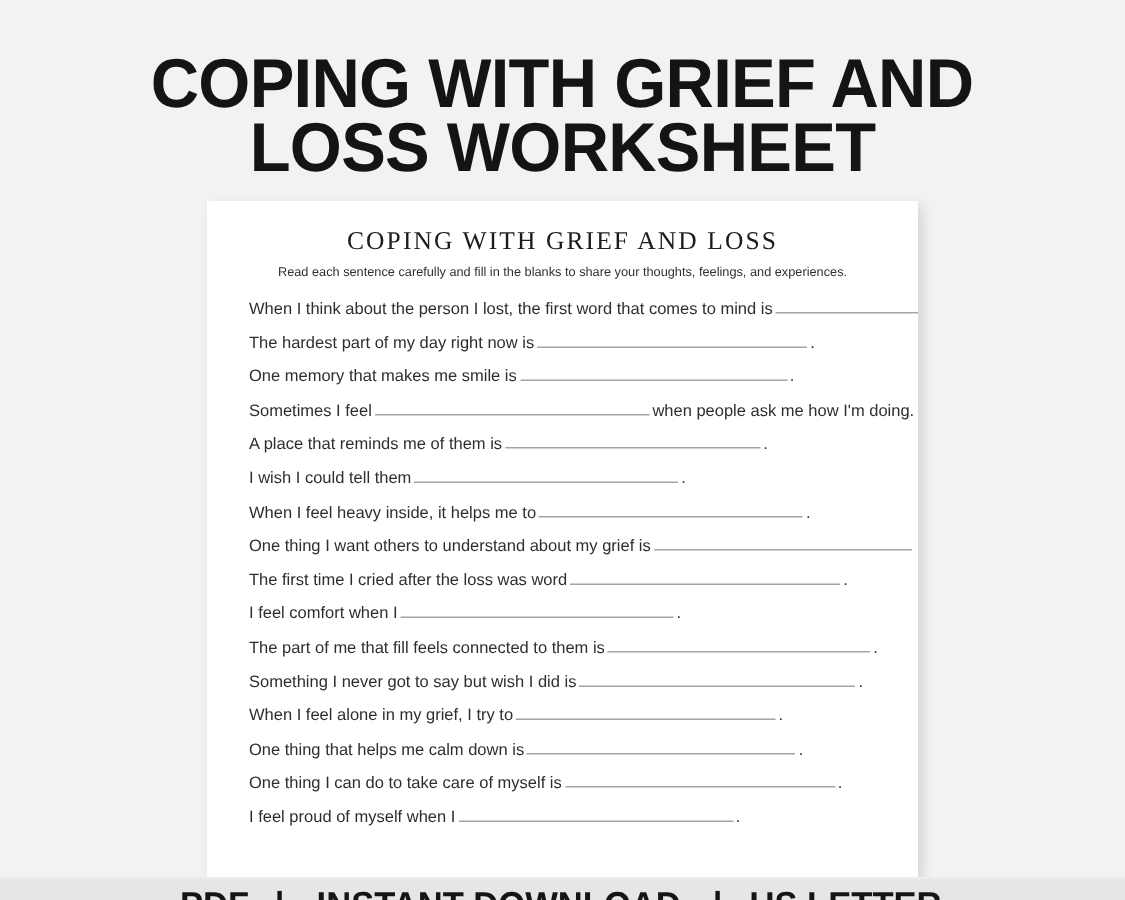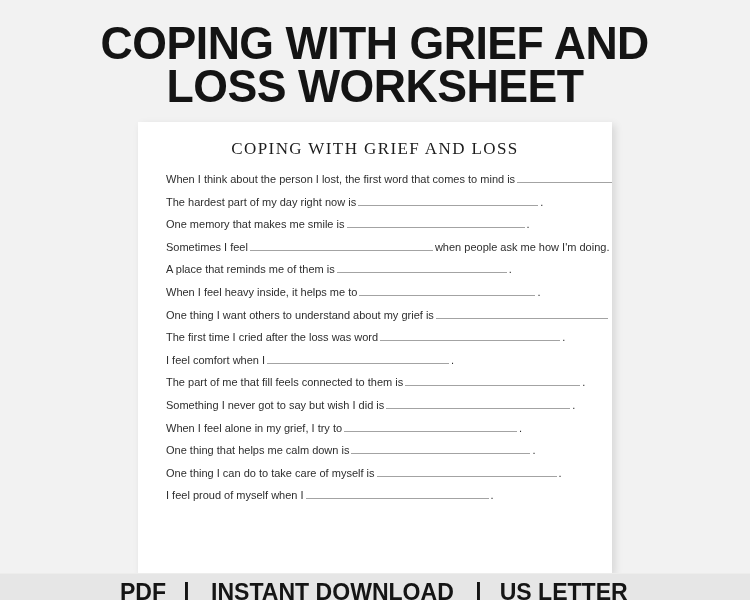--- a/index.html
+++ b/index.html
@@ -7,21 +7,21 @@
     width:750px;height:600px;
     background:#f2f2f2;
     font-family:"Liberation Sans",sans-serif;
     overflow:hidden;
     display:flex;flex-direction:column;
   }
   
   .hero{
     height:114px;flex:0 0 auto;
     display:flex;flex-direction:column;justify-content:center;align-items:center;
-    padding-top:8px;
+    padding-top:20px;
   }
   .hero-line{
     font-size:46px;line-height:43px;font-weight:900;
     color:#141414;letter-spacing:-0.5px;
     transform:scaleX(0.97);
     white-space:nowrap;
   }
   
   .paper-zone{flex:1 1 auto;display:flex;justify-content:center;}
   .paper{
@@ -75,26 +75,28 @@
 <body>
 
 <div class="hero">
   <div class="hero-line">COPING WITH GRIEF AND</div>
   <div class="hero-line">LOSS WORKSHEET</div>
 </div>
 
 <div class="paper-zone">
   <div class="paper">
     <div class="ws-title">COPING WITH GRIEF AND LOSS</div>
+    <div class="ws-subtitle">Read each sentence carefully and fill in the blanks to share your thoughts, feelings, and experiences.</div>
     <div class="ws-lines" id="ws-lines">
         <div class="ws-line"><span>When I think about the person I lost, the first word that comes to mind is</span><span class="blank" style="width: 120px;"></span></div>
         <div class="ws-line"><span>The hardest part of my day right now is</span><span class="blank" style="width: 180px;"></span><span>.</span></div>
         <div class="ws-line"><span>One memory that makes me smile is</span><span class="blank" style="width: 178px;"></span><span>.</span></div>
         <div class="ws-line"><span>Sometimes I feel</span><span class="blank" style="width: 183px;"></span><span>when people ask me how I'm doing.</span></div>
         <div class="ws-line"><span>A place that reminds me of them is</span><span class="blank" style="width: 170px;"></span><span>.</span></div>
+        <div class="ws-line"><span>I wish I could tell them</span><span class="blank" style="width: 176px;"></span><span>.</span></div>
         <div class="ws-line"><span>When I feel heavy inside, it helps me to</span><span class="blank" style="width: 176px;"></span><span>.</span></div>
         <div class="ws-line"><span>One thing I want others to understand about my grief is</span><span class="blank" style="width: 172px;"></span></div>
         <div class="ws-line"><span>The first time I cried after the loss was word</span><span class="blank" style="width: 180px;"></span><span>.</span></div>
         <div class="ws-line"><span>I feel comfort when I</span><span class="blank" style="width: 182px;"></span><span>.</span></div>
         <div class="ws-line"><span>The part of me that fill feels connected to them is</span><span class="blank" style="width: 175px;"></span><span>.</span></div>
         <div class="ws-line"><span>Something I never got to say but wish I did is</span><span class="blank" style="width: 184px;"></span><span>.</span></div>
         <div class="ws-line"><span>When I feel alone in my grief, I try to</span><span class="blank" style="width: 173px;"></span><span>.</span></div>
         <div class="ws-line"><span>One thing that helps me calm down is</span><span class="blank" style="width: 179px;"></span><span>.</span></div>
         <div class="ws-line"><span>One thing I can do to take care of myself is</span><span class="blank" style="width: 180px;"></span><span>.</span></div>
         <div class="ws-line"><span>I feel proud of myself when I</span><span class="blank" style="width: 183px;"></span><span>.</span></div>

